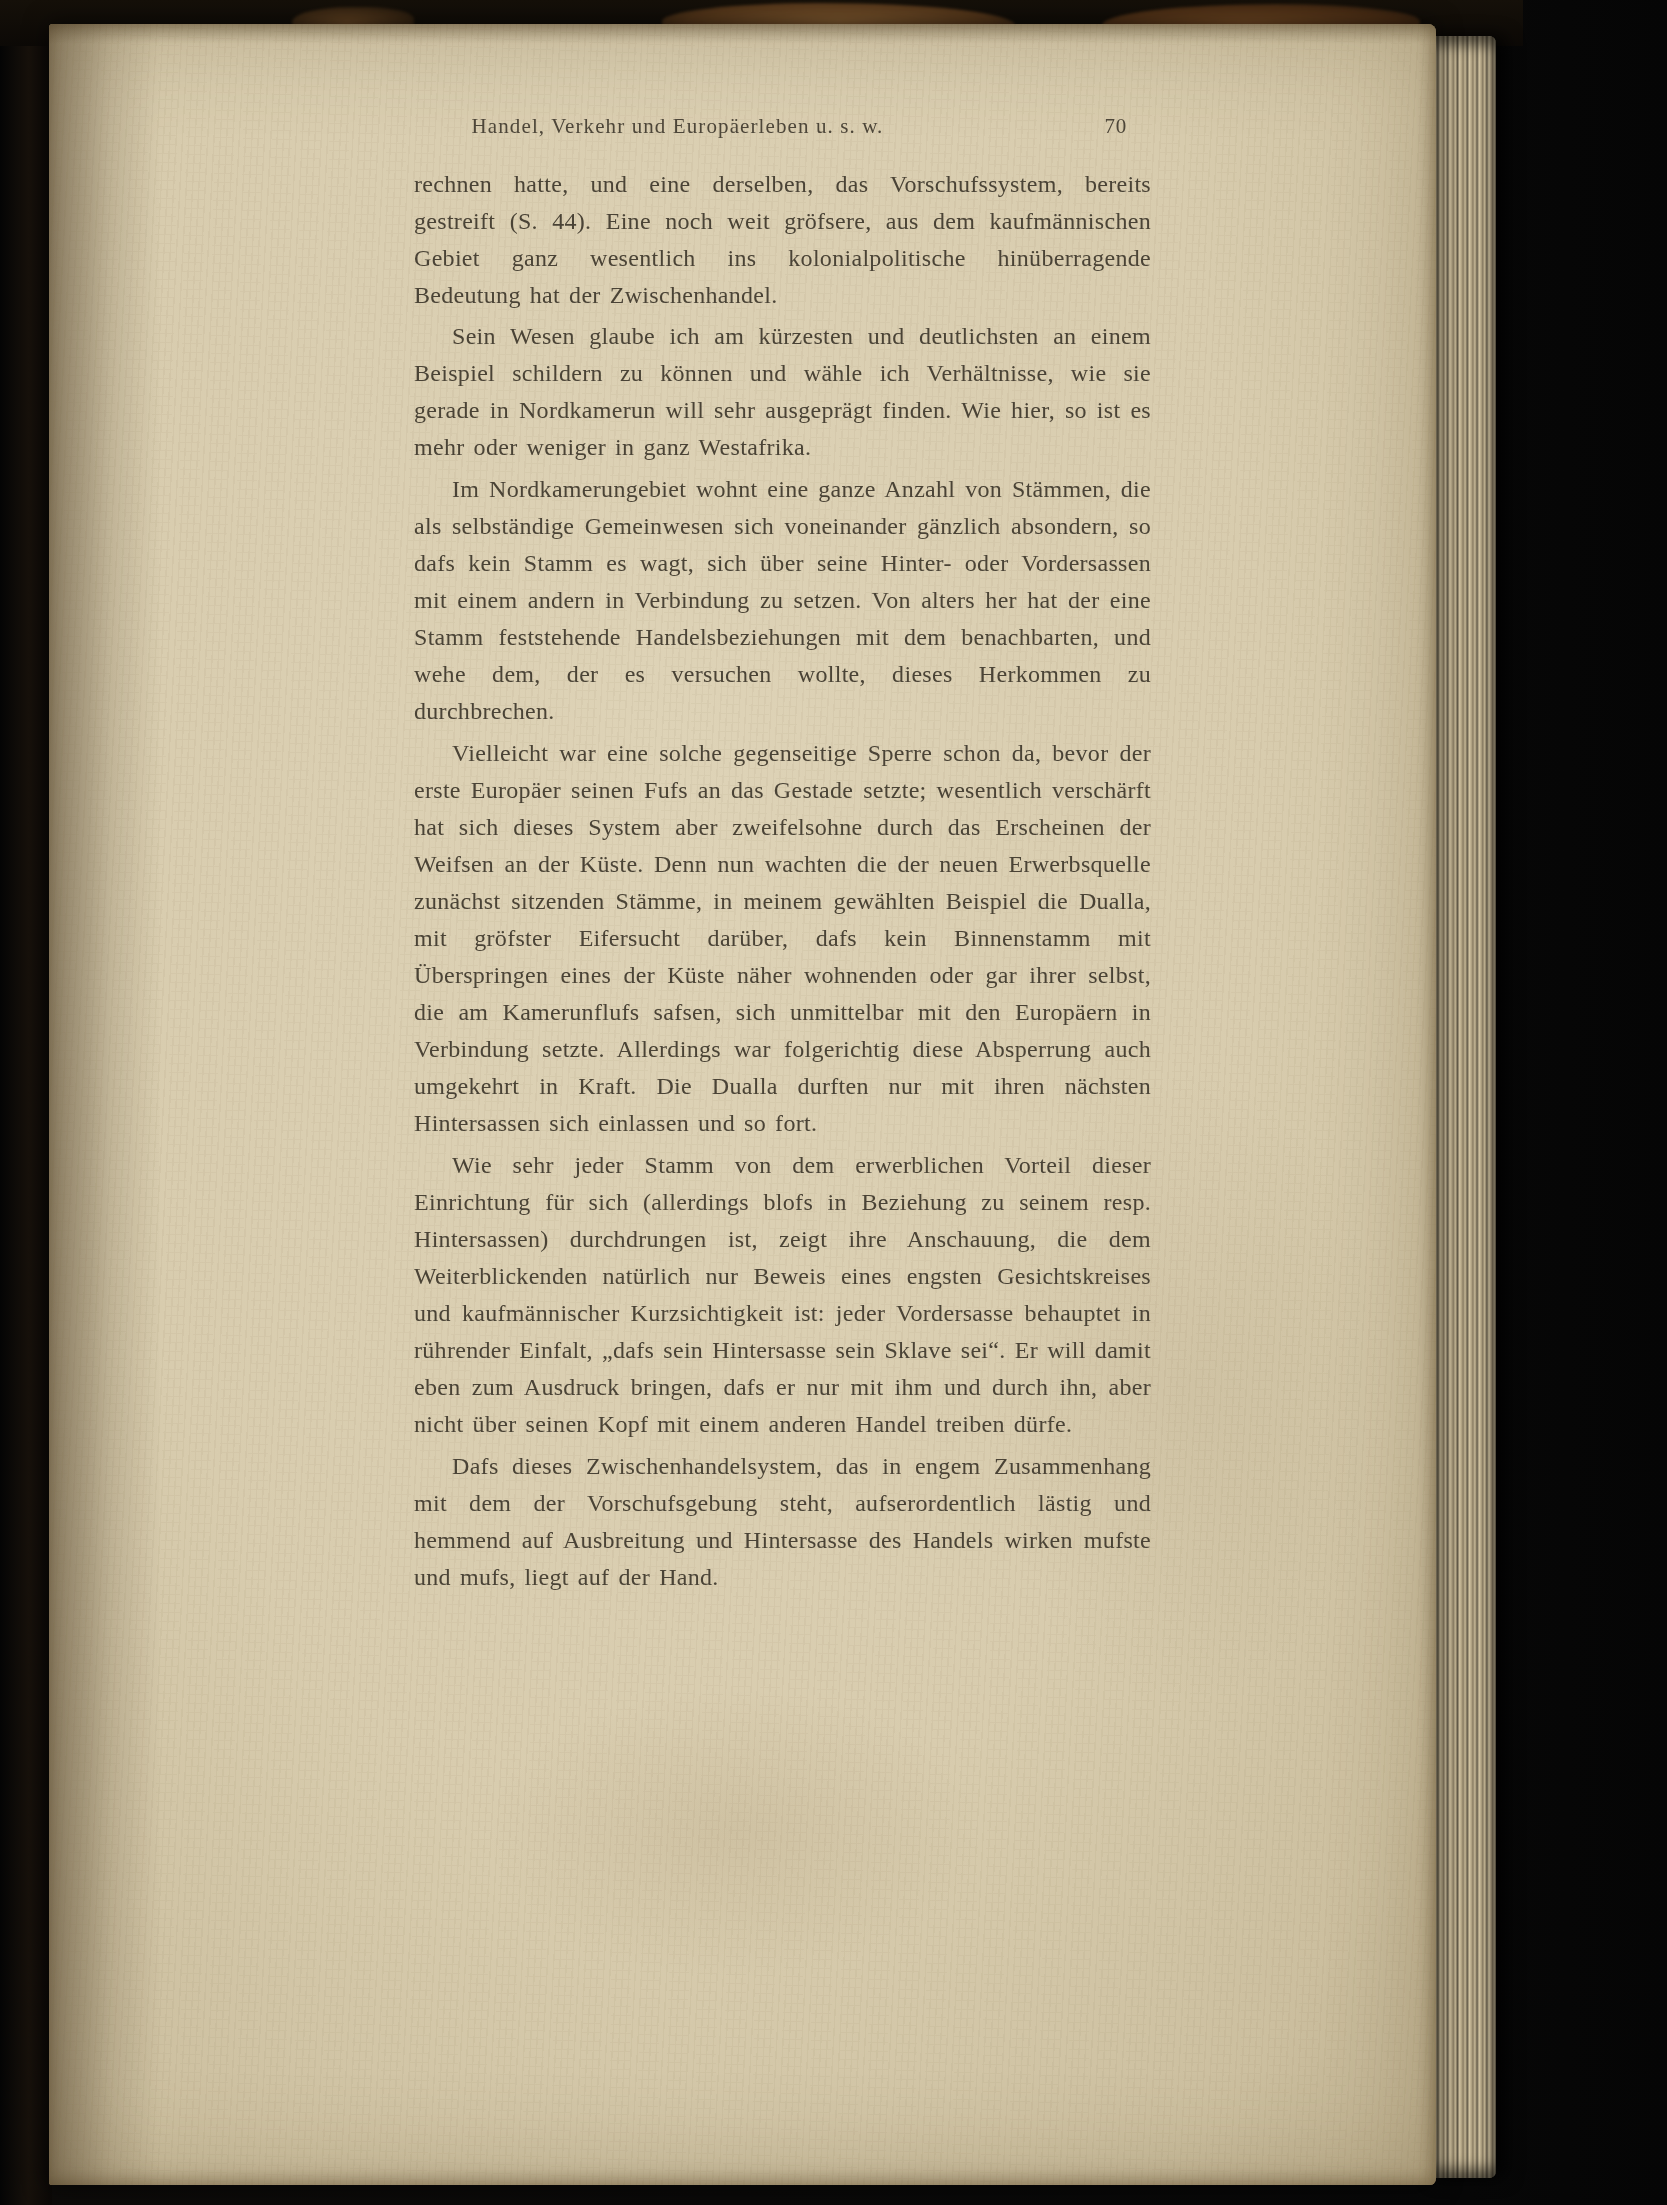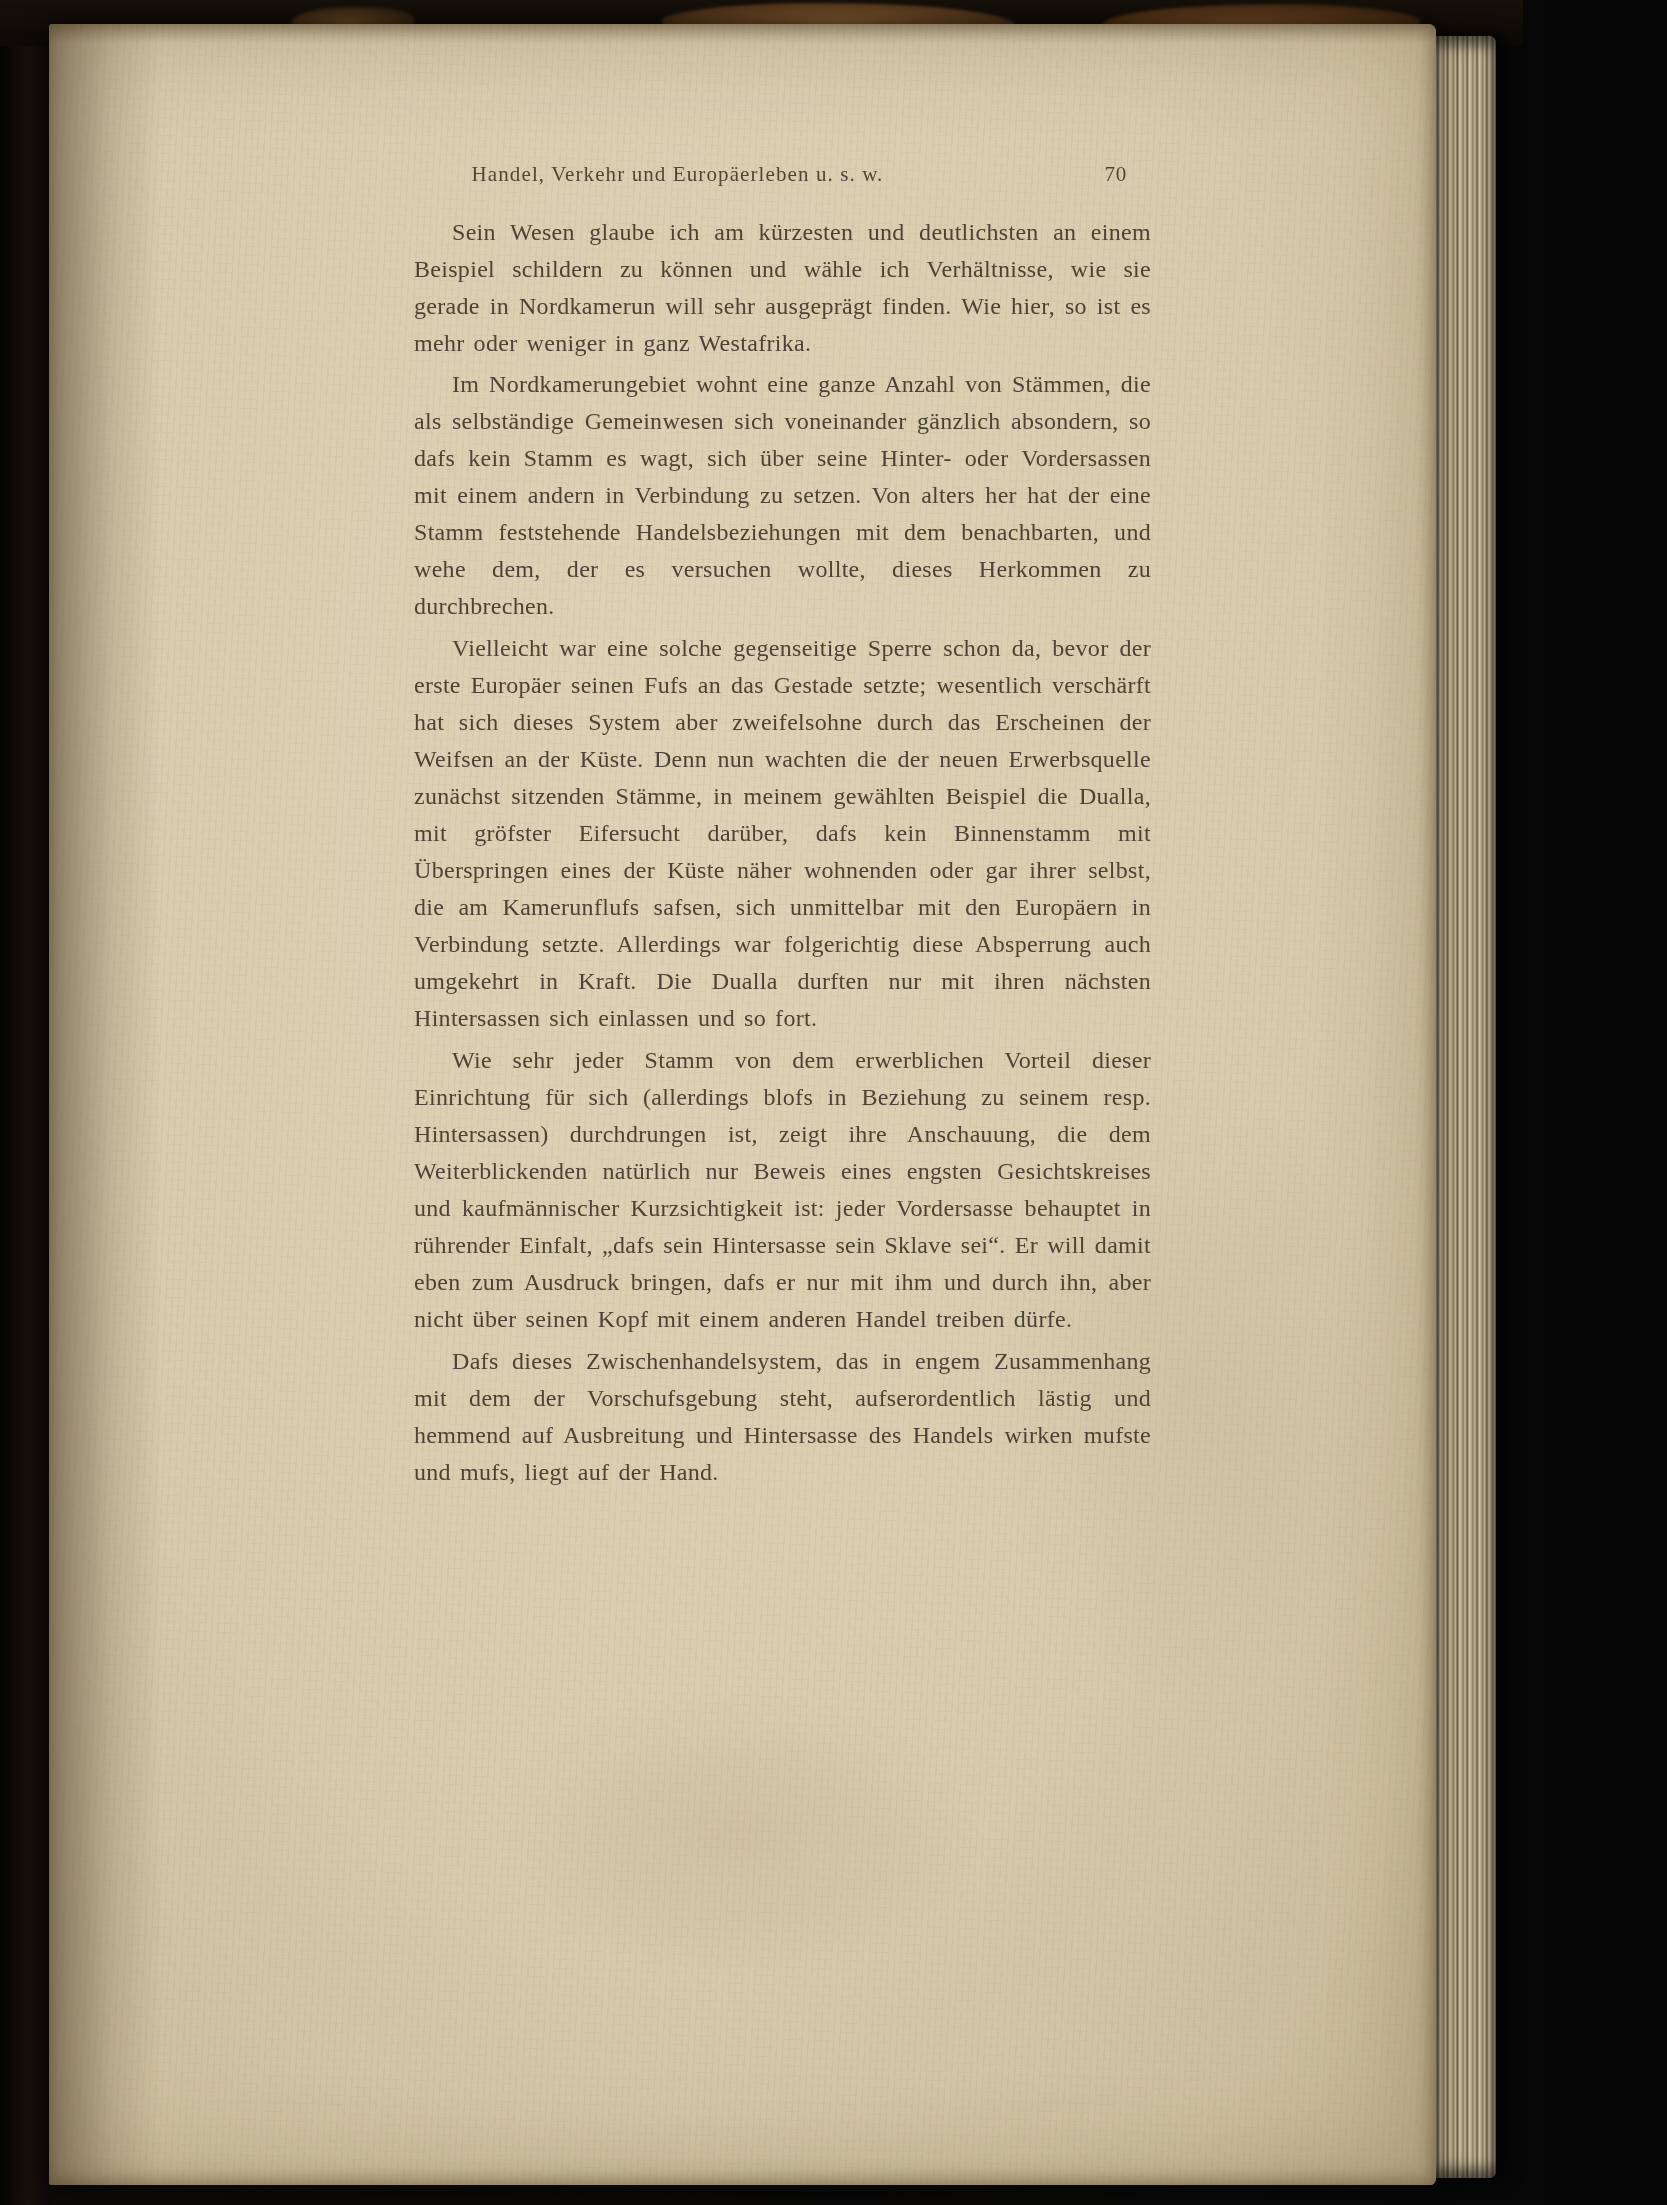--- a/index.html
+++ b/index.html
@@ -69,23 +69,22 @@
   .stain-1 {
     position:absolute; left:433px; top:1663px; width:503px; height:293px; pointer-events:none;
     background:radial-gradient(ellipse at 50% 50%, rgba(120,96,56,0.10), rgba(120,96,56,0) 70%);
   }
   .stain-2 {
     position:absolute; left:943px; top:1048px; width:391px; height:629px; pointer-events:none;
     background:radial-gradient(ellipse at 50% 50%, rgba(110,88,52,0.08), rgba(110,88,52,0) 72%);
   }
   .page-inner {
     position:relative; height:100%;
-    padding:118px 285px 0 365px;
+    padding:90px 285px 0 365px;
     color:#474033;
-    margin-top:20px;
   }
   .running-head {
     position:relative; height:32px; margin-bottom:19.6px;
     font-size:21px; letter-spacing:1.1px; color:#4d4639;
     white-space:nowrap;
   }
   .head-title { position:absolute; left:0; right:210px; text-align:center; }
   .page-num  { position:absolute; right:24px; top:0; letter-spacing:0.7px; }
   .para {
     font-size:24px; line-height:37px;
@@ -118,20 +117,21 @@
     <div class="stain-1"></div>
     <div class="stain-2"></div>
 
     <div class="page-inner">
 
       <div class="running-head">
         <span class="head-title">Handel, Verkehr und Europäerleben u. s. w.</span>
         <span class="page-num">70</span>
       </div>
 
+      <p class="para first">rechnen hatte, und eine derselben, das Vorschufssystem, bereits gestreift (S. 44). Eine noch weit gröfsere, aus dem kaufmännischen Gebiet ganz wesentlich ins kolonialpolitische hinüberragende Bedeutung hat der Zwischenhandel.</p>
       <p class="para">Sein Wesen glaube ich am kürzesten und deutlichsten an einem Beispiel schildern zu können und wähle ich Verhältnisse, wie sie gerade in Nordkamerun will sehr ausgeprägt finden. Wie hier, so ist es mehr oder weniger in ganz Westafrika.</p>
       <p class="para">Im Nordkamerungebiet wohnt eine ganze Anzahl von Stämmen, die als selbständige Gemeinwesen sich voneinander gänzlich absondern, so dafs kein Stamm es wagt, sich über seine Hinter- oder Vordersassen mit einem andern in Verbindung zu setzen. Von alters her hat der eine Stamm feststehende Handelsbeziehungen mit dem benachbarten, und wehe dem, der es versuchen wollte, dieses Herkommen zu durchbrechen.</p>
       <p class="para">Vielleicht war eine solche gegenseitige Sperre schon da, bevor der erste Europäer seinen Fufs an das Gestade setzte; wesentlich verschärft hat sich dieses System aber zweifelsohne durch das Erscheinen der Weifsen an der Küste. Denn nun wachten die der neuen Erwerbsquelle zunächst sitzenden Stämme, in meinem gewählten Beispiel die Dualla, mit gröfster Eifersucht darüber, dafs kein Binnenstamm mit Überspringen eines der Küste näher wohnenden oder gar ihrer selbst, die am Kamerunflufs safsen, sich unmittelbar mit den Europäern in Verbindung setzte. Allerdings war folgerichtig diese Absperrung auch umgekehrt in Kraft. Die Dualla durften nur mit ihren nächsten Hintersassen sich einlassen und so fort.</p>
       <p class="para">Wie sehr jeder Stamm von dem erwerblichen Vorteil dieser Einrichtung für sich (allerdings blofs in Beziehung zu seinem resp. Hintersassen) durchdrungen ist, zeigt ihre Anschauung, die dem Weiterblickenden natürlich nur Beweis eines engsten Gesichtskreises und kaufmännischer Kurzsichtigkeit ist: jeder Vordersasse behauptet in rührender Einfalt, „dafs sein Hintersasse sein Sklave sei“. Er will damit eben zum Ausdruck bringen, dafs er nur mit ihm und durch ihn, aber nicht über seinen Kopf mit einem anderen Handel treiben dürfe.</p>
       <p class="para">Dafs dieses Zwischenhandelsystem, das in engem Zusammenhang mit dem der Vorschufsgebung steht, aufserordentlich lästig und hemmend auf Ausbreitung und Hintersasse des Handels wirken mufste und mufs, liegt auf der Hand.</p>
 
     </div>
   </div>
 
 </div>

